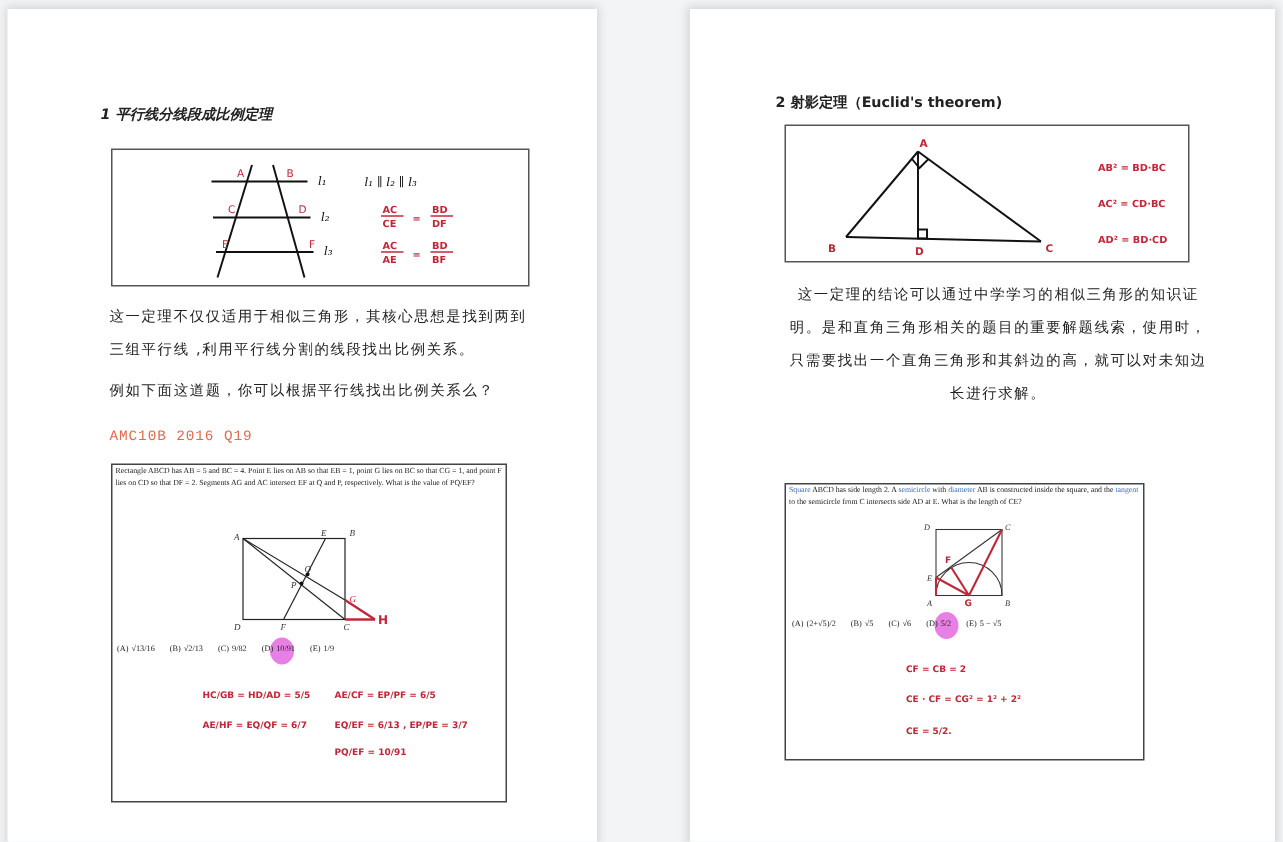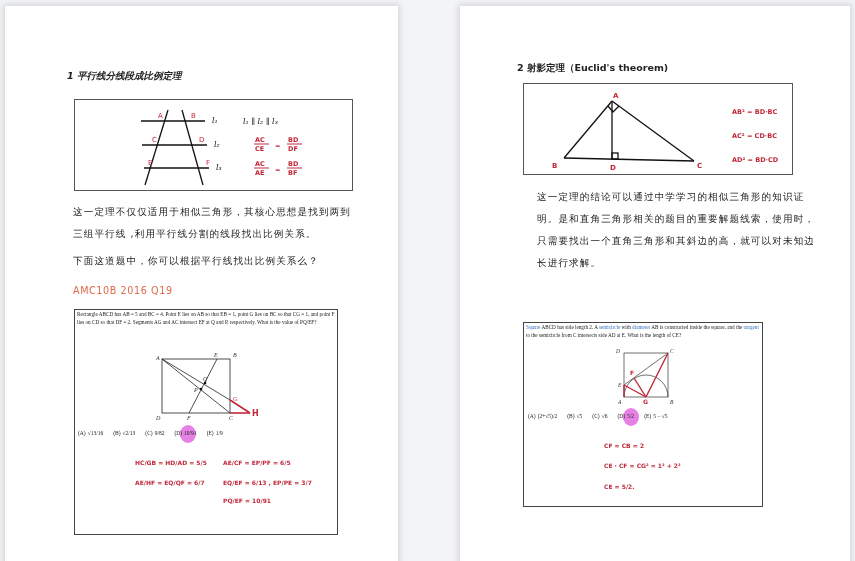--- a/index.html
+++ b/index.html
@@ -6,21 +6,21 @@
   html, body { width: 855px; height: 561px; overflow: hidden; background: #f3f4f6; }
   body { position: relative; font-family: "DejaVu Sans", "Liberation Sans", sans-serif; color: #222; }
   .page {
     position: absolute; top: 6px; background: #fff;
     box-shadow: 0 0 6px 2px rgba(0,0,0,0.12);
   }
   .page-left { left: 5px; width: 393px; height: 560px; }
   .page-right { left: 460px; width: 390px; height: 560px; }
   .heading { position: absolute; font-size: 9.5px; font-weight: bold; color: #222; white-space: nowrap; }
   .para { position: absolute; font-size: 9.6px; line-height: 22px; letter-spacing: 1.1px; color: #222; }
-  .ref { color: #e06a4c; letter-spacing: 0.6px; }
+  .ref { color: #e06a4c; letter-spacing: 0.6px; font-family: Liberation Mono, monospace; }
   .boxed { position: absolute; border: 1px solid #555; background: #fff; }
   .hand { fill: #c0283a; font-family: "DejaVu Sans", sans-serif; }
   .problem { position: absolute; border: 1px solid #444; background: #fff; }
   .ptext { font-family: "Liberation Serif", serif; font-size: 5.2px; line-height: 7.5px; color: #222; padding: 1px 2px; }
   .ptext .link { color: #3a6fc2; }
   .choices { position: absolute; font-family: "Liberation Serif", serif; font-size: 5.5px; color: #222; display: flex; gap: 10px; align-items: center; white-space: nowrap; }
   .choice { display: inline-flex; align-items: center; gap: 2px; position: relative; }
   .choice.highlight::before {
     content: ""; position: absolute; left: 6px; top: -5px; width: 16px; height: 18px;
     background: #e36ae0; border-radius: 50%; opacity: 0.85; z-index: 0;
@@ -71,21 +71,21 @@
         <text x="180" y="75">AE</text>
         <text x="200" y="72">=</text>
         <text x="213" y="66">BD</text>
         <line x1="212" y1="68" x2="227" y2="68" stroke="#c0283a"></line>
         <text x="213" y="75">BF</text>
       </g>
     </svg>
   </div>
 
   <div class="para" style="left:68px; top:195px; width:285px;">这一定理不仅仅适用于相似三角形，其核心思想是找到两到三组平行线 ,利用平行线分割的线段找出比例关系。</div>
-  <div class="para" style="left:68px; top:244px; width:285px;">下面这道题中，你可以根据平行线找出比例关系么？</div>
+  <div class="para" style="left:68px; top:244px; width:285px;">例如下面这道题，你可以根据平行线找出比例关系么？</div>
   <div class="para ref" style="left:68px; top:274px;">AMC10B 2016 Q19</div>
 
   <div class="problem" style="left:69px; top:303px; width:264px; height:226px;">
     <div class="ptext">Rectangle ABCD has AB = 5 and BC = 4. Point E lies on AB so that EB = 1, point G lies on BC so that CG = 1, and point F lies on CD so that DF = 2. Segments AG and AC intersect EF at Q and P, respectively. What is the value of PQ/EF?</div>
     <svg style="position:absolute; left:0; top:0;" width="264" height="226" viewBox="0 0 264 226">
       <g stroke="#222" stroke-width="0.8" fill="none">
         <rect x="87" y="49" width="68" height="54"></rect>
         <line x1="87" y1="49" x2="155" y2="90"></line>
         <line x1="87" y1="49" x2="155" y2="103"></line>
         <line x1="142" y1="49" x2="114" y2="103"></line>
@@ -162,21 +162,21 @@
         <text x="86" y="86">D</text>
       </g>
       <g class="hand" font-size="6.5" font-weight="bold">
         <text x="208" y="30">AB² = BD·BC</text>
         <text x="208" y="54">AC² = CD·BC</text>
         <text x="208" y="78">AD² = BD·CD</text>
       </g>
     </svg>
   </div>
 
-  <div class="para" style="left:77px; top:180px; width:285px;">这一定理的结论可以通过中学学习的相似三角形的知识证明。是和直角三角形相关的题目的重要解题线索，使用时，只需要找出一个直角三角形和其斜边的高，就可以对未知边长进行求解。</div>
+  <div class="para" style="left:63px; top:180px; width:285px;text-align:center;">这一定理的结论可以通过中学学习的相似三角形的知识证明。是和直角三角形相关的题目的重要解题线索，使用时，只需要找出一个直角三角形和其斜边的高，就可以对未知边长进行求解。</div>
 
   <div class="problem" style="left:63px; top:316px; width:240px; height:185px;">
     <div class="ptext">
       <span class="link">Square </span><span>ABCD</span><span> has side length 2. A </span><span class="link">semicircle</span><span> with </span><span class="link">diameter</span><span> AB is constructed inside the square, and the </span><span class="link">tangent</span><span> to the semicircle from C intersects side AD at E. What is the length of CE?</span>
     </div>
     <svg style="position:absolute; left:0; top:0;" width="240" height="185" viewBox="0 0 240 185">
       <g stroke="#333" stroke-width="0.7" fill="none">
         <rect x="100" y="30" width="44" height="44"></rect>
         <path d="M100,74 A22,22 0 0 1 144,74"></path>
         <line x1="100" y1="62" x2="144" y2="30"></line>

